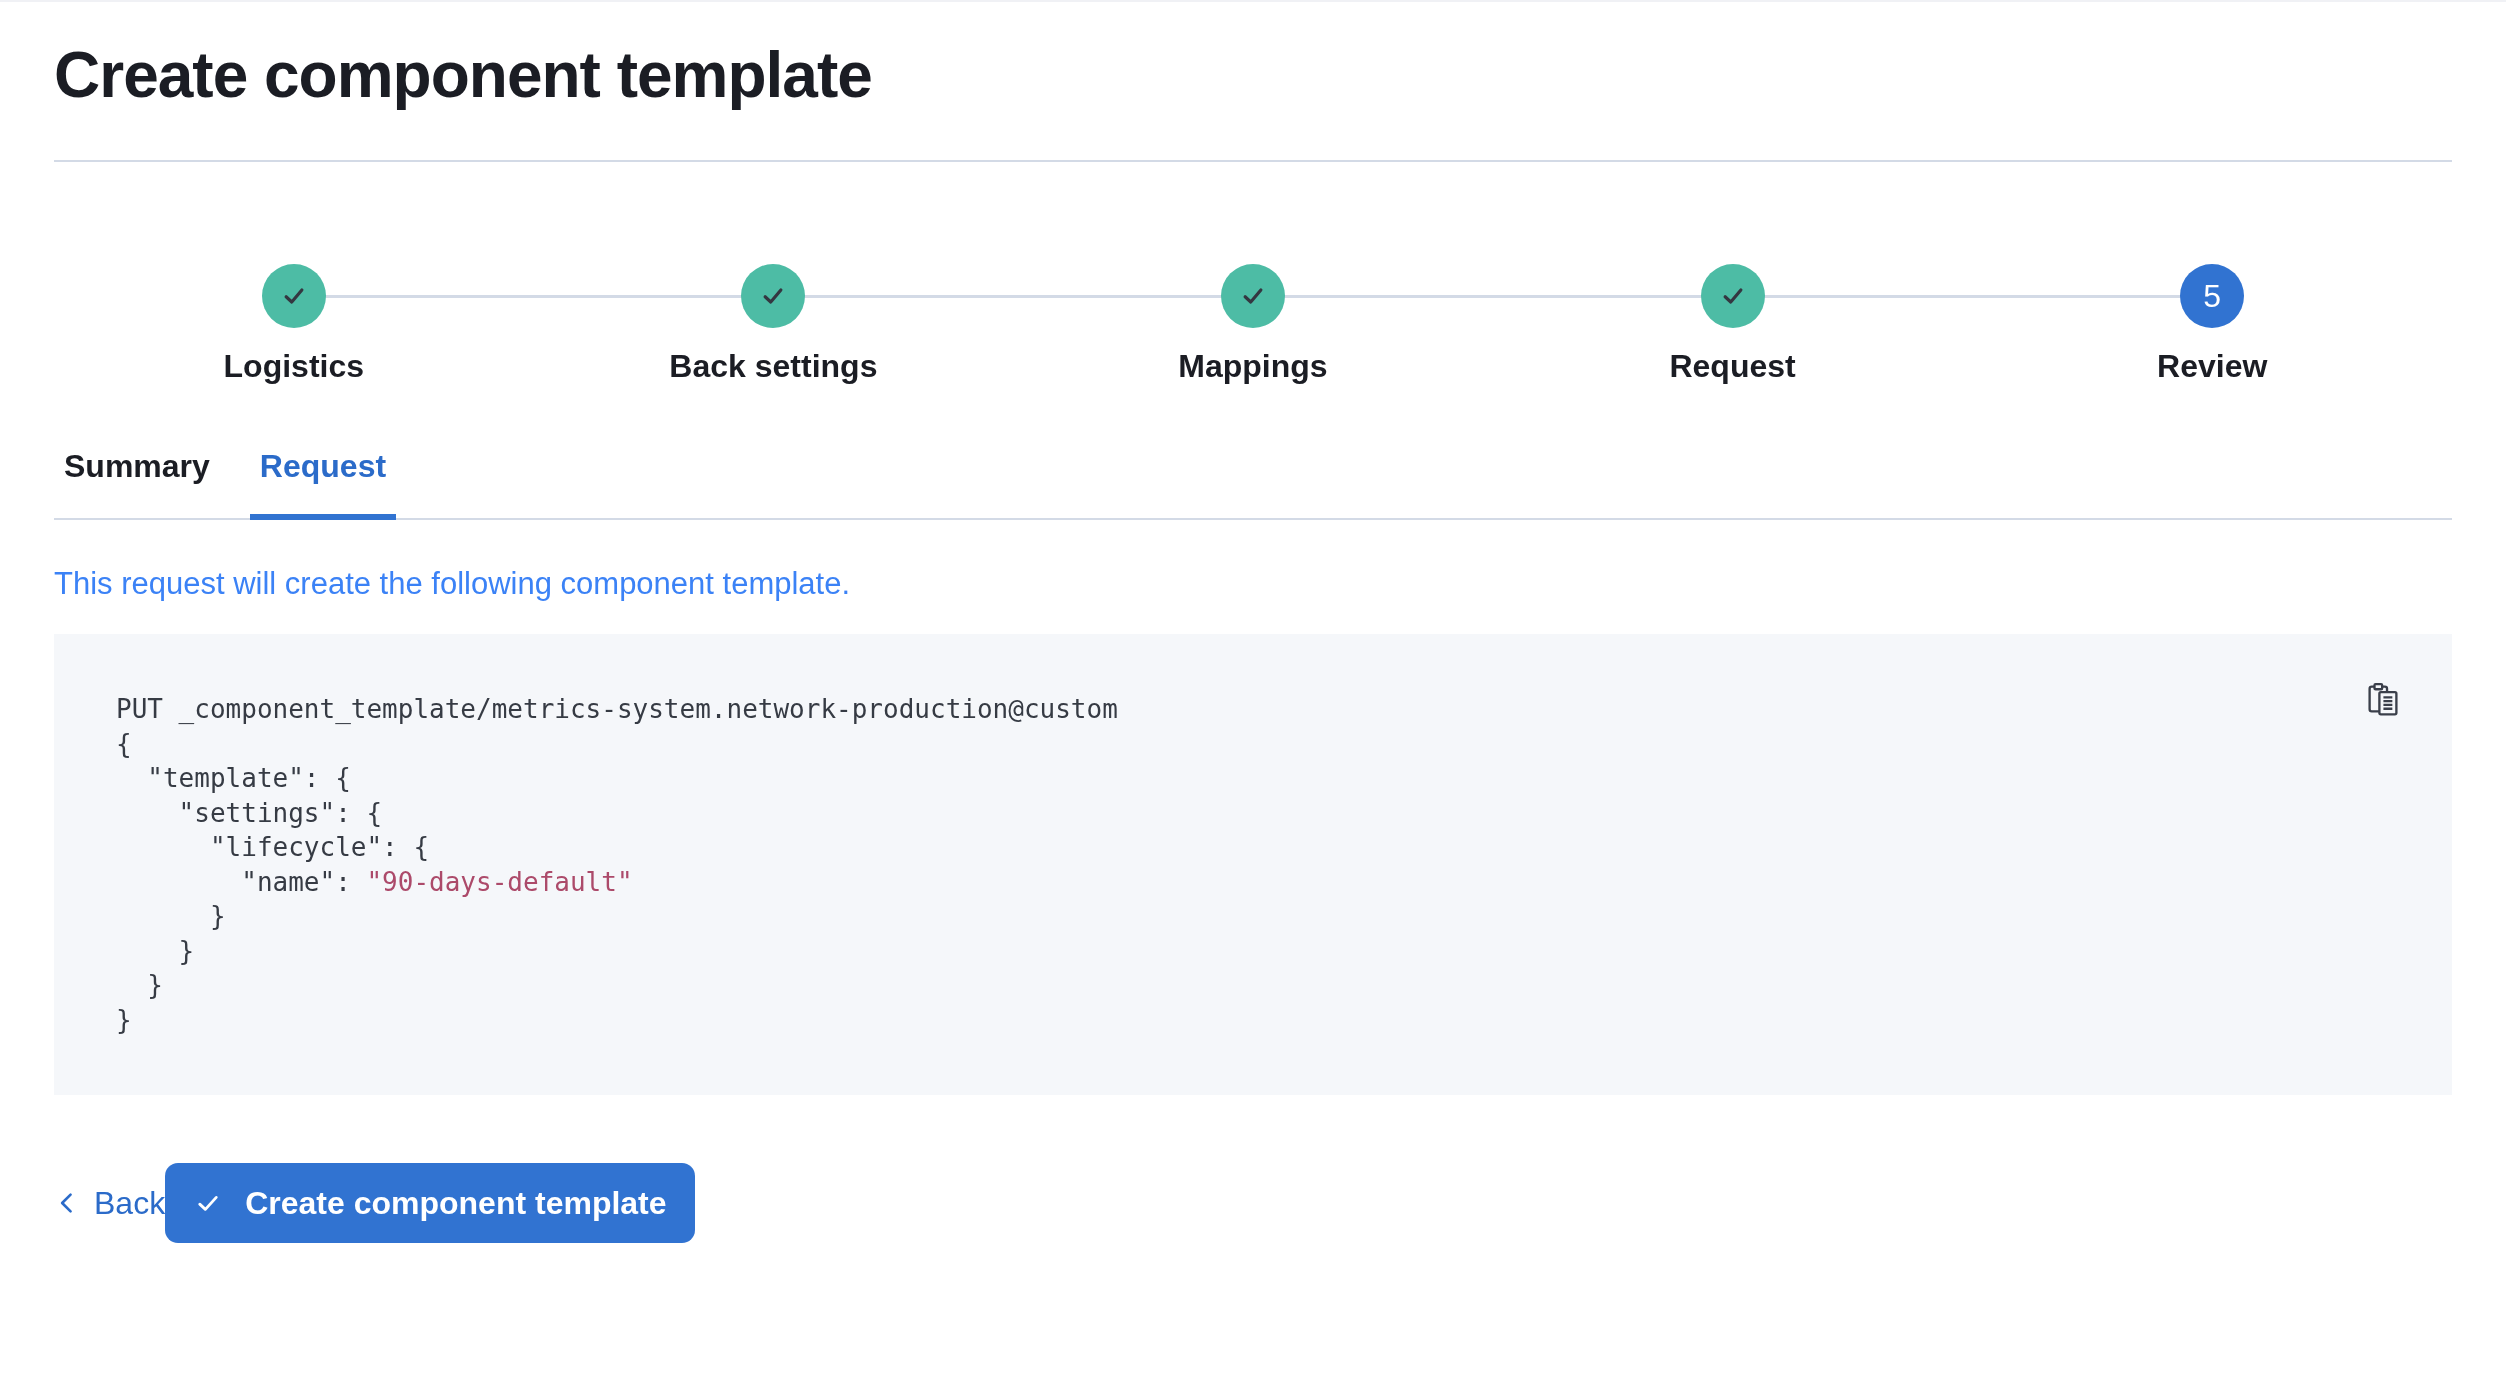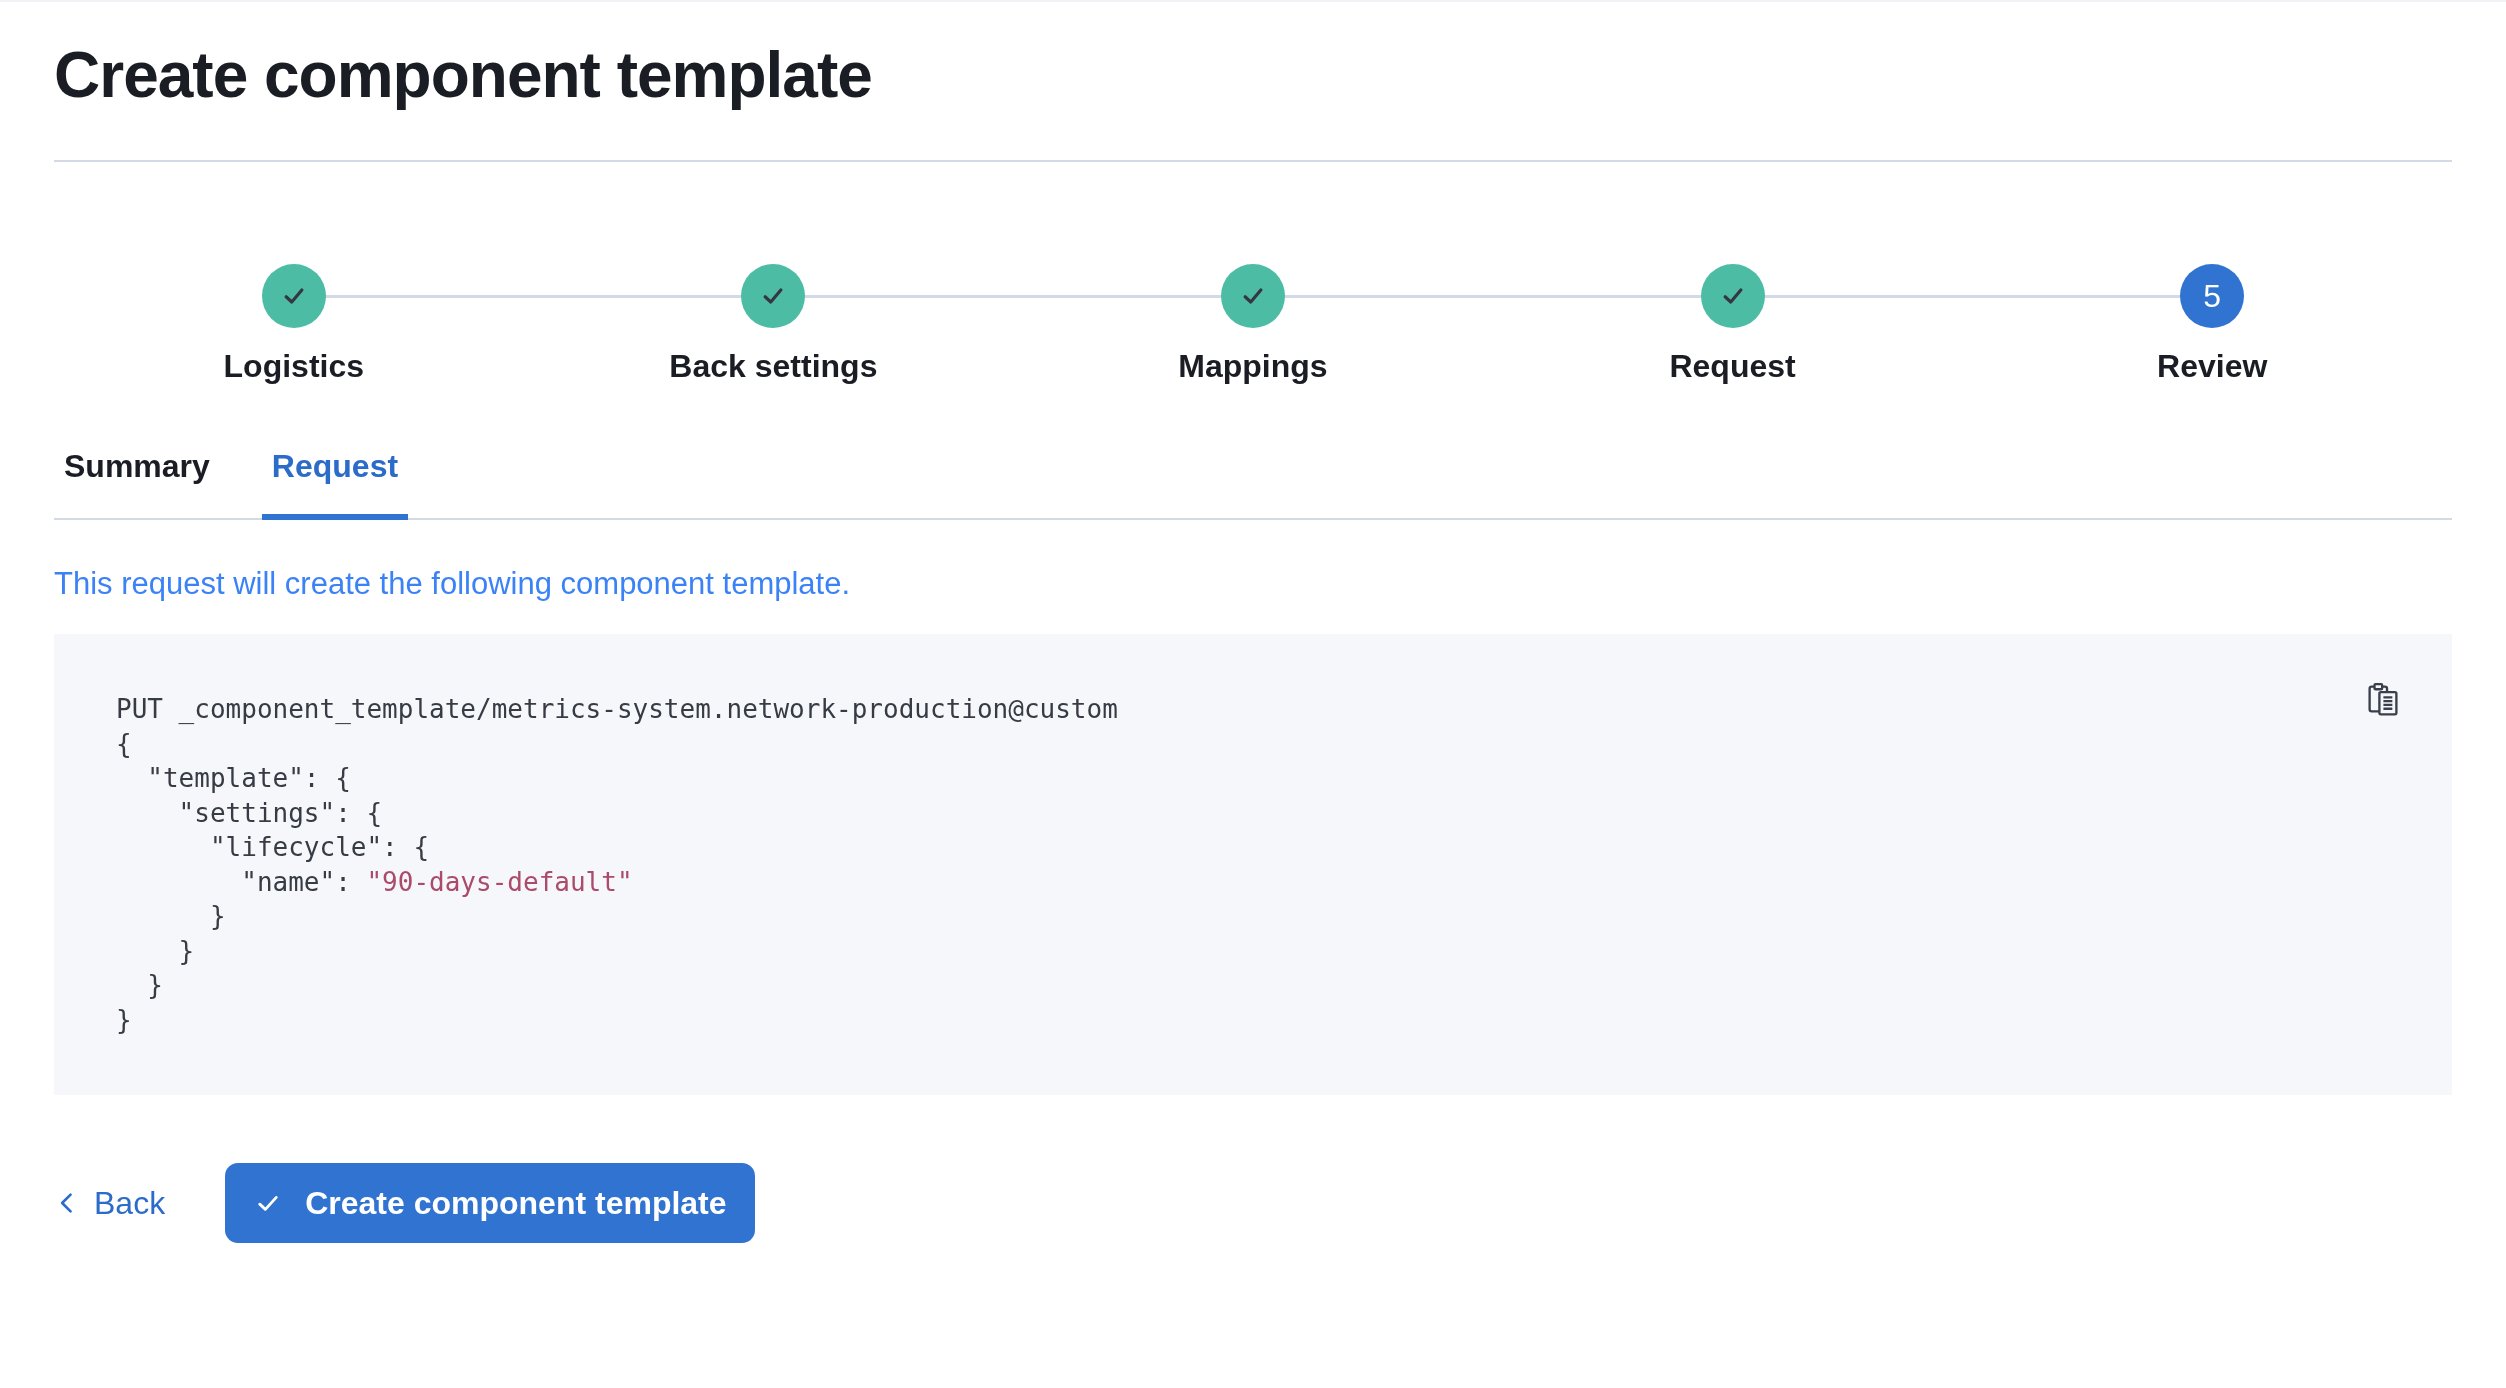--- a/index.html
+++ b/index.html
@@ -60,21 +60,21 @@
     text-decoration-skip-ink:none;
   }
 
   .review-heading{
     font-size:50px;font-weight:700;letter-spacing:-0.5px;
     line-height:62px;margin:84px 0 0;
   }
 
   
   .tabs{
-    display:flex;gap:42px;margin-top:60px;
+    display:flex;gap:30px;margin-top:60px;
     border-bottom:2px solid var(--divider);
   }
   .tab{
     position:relative;padding:0 10px 32px;
     font-size:32px;font-weight:600;line-height:40px;
     color:var(--text);cursor:pointer;background:none;border:none;
     font-family:inherit;
   }
   .tab.selected{color:var(--link);}
   .tab.selected::after{
@@ -102,21 +102,21 @@
   }
   .code .str{color:var(--code-string);}
   .copy-button{
     position:absolute;top:46px;right:48px;
     width:38px;height:38px;padding:0;
     background:none;border:none;cursor:pointer;
   }
   .copy-button svg{width:34px;height:34px;display:block;}
 
   
-  .footer{display:flex;align-items:center;gap:60px;margin-top:68px;}
+  .footer{display:flex;align-items:center;margin-top:68px;}
   .back-link{
     display:flex;align-items:center;gap:14px;
     color:var(--link);font-size:32px;font-weight:500;
     background:none;border:none;padding:0;cursor:pointer;
     font-family:inherit;
   }
   .back-link svg{width:26px;height:26px;}
   .create-button{
     display:flex;align-items:center;gap:22px;
     background:var(--primary);color:#ffffff;

